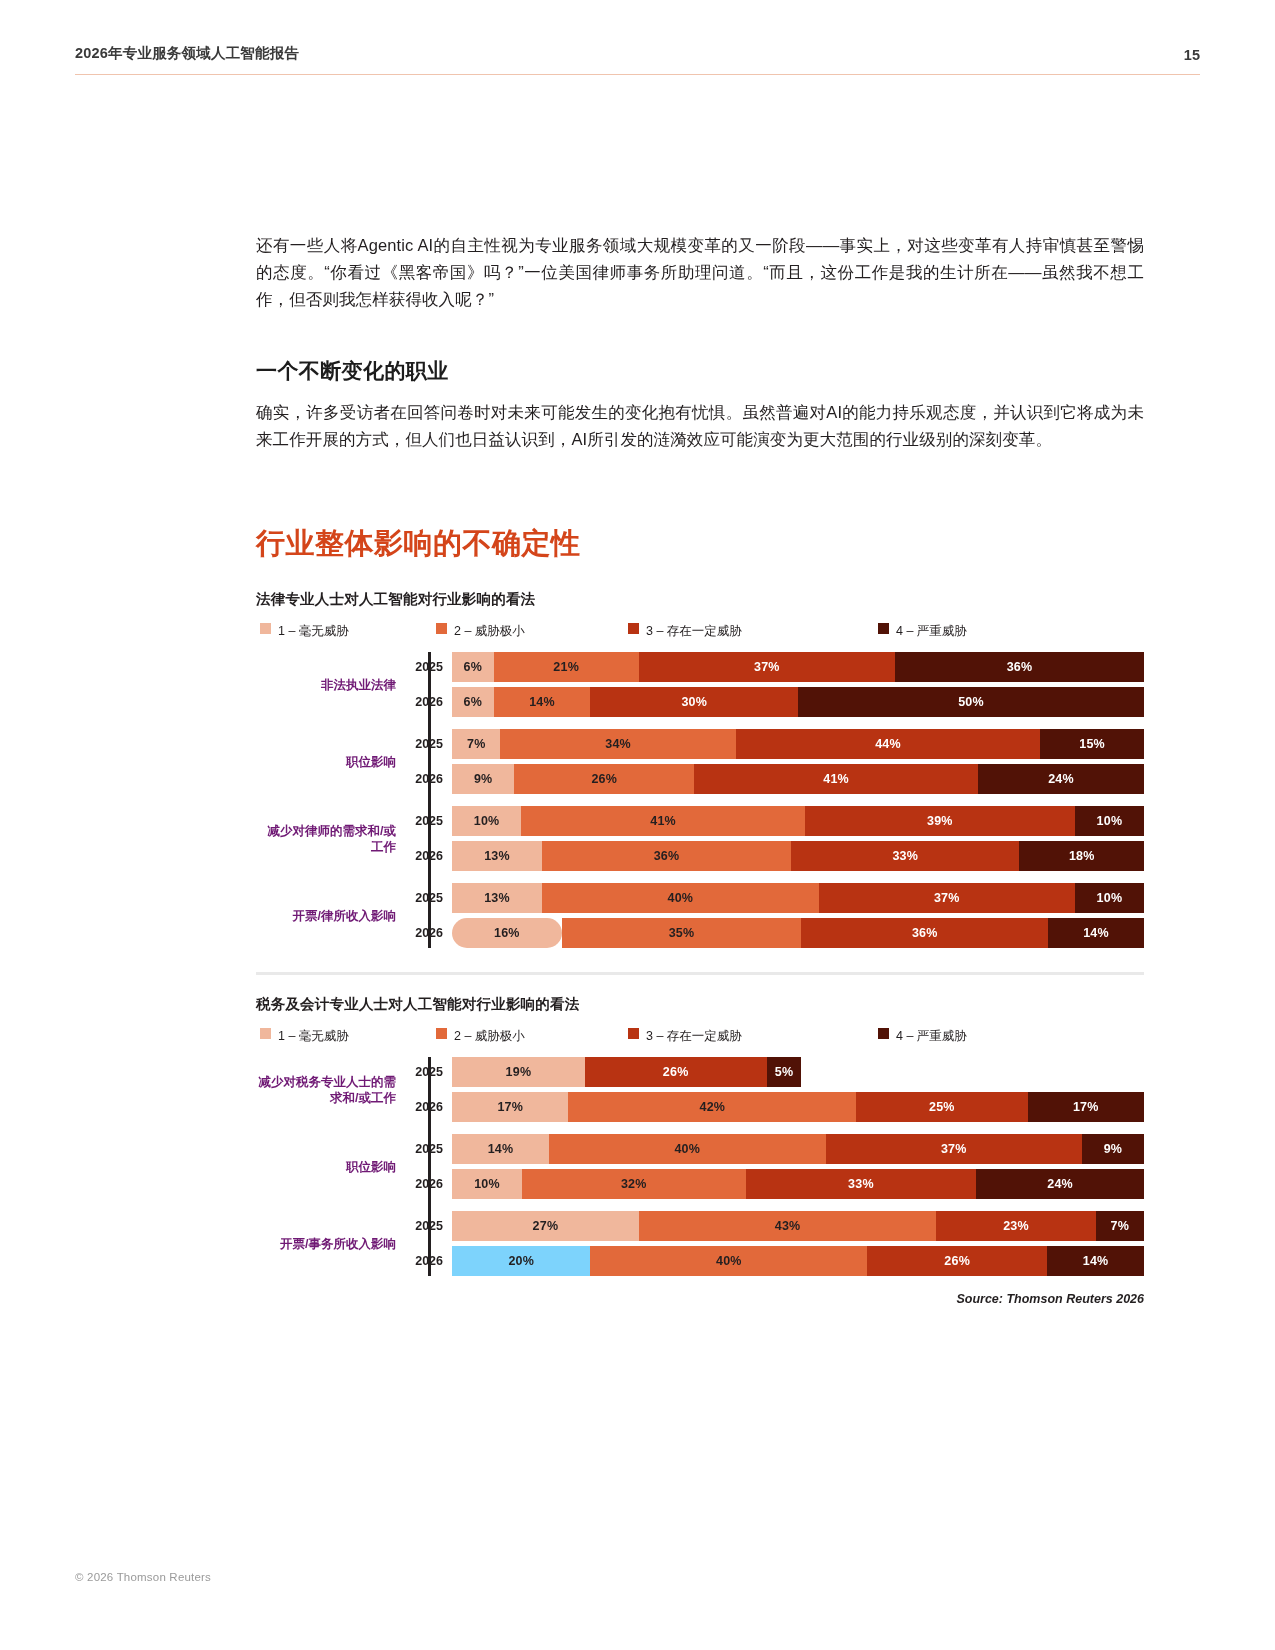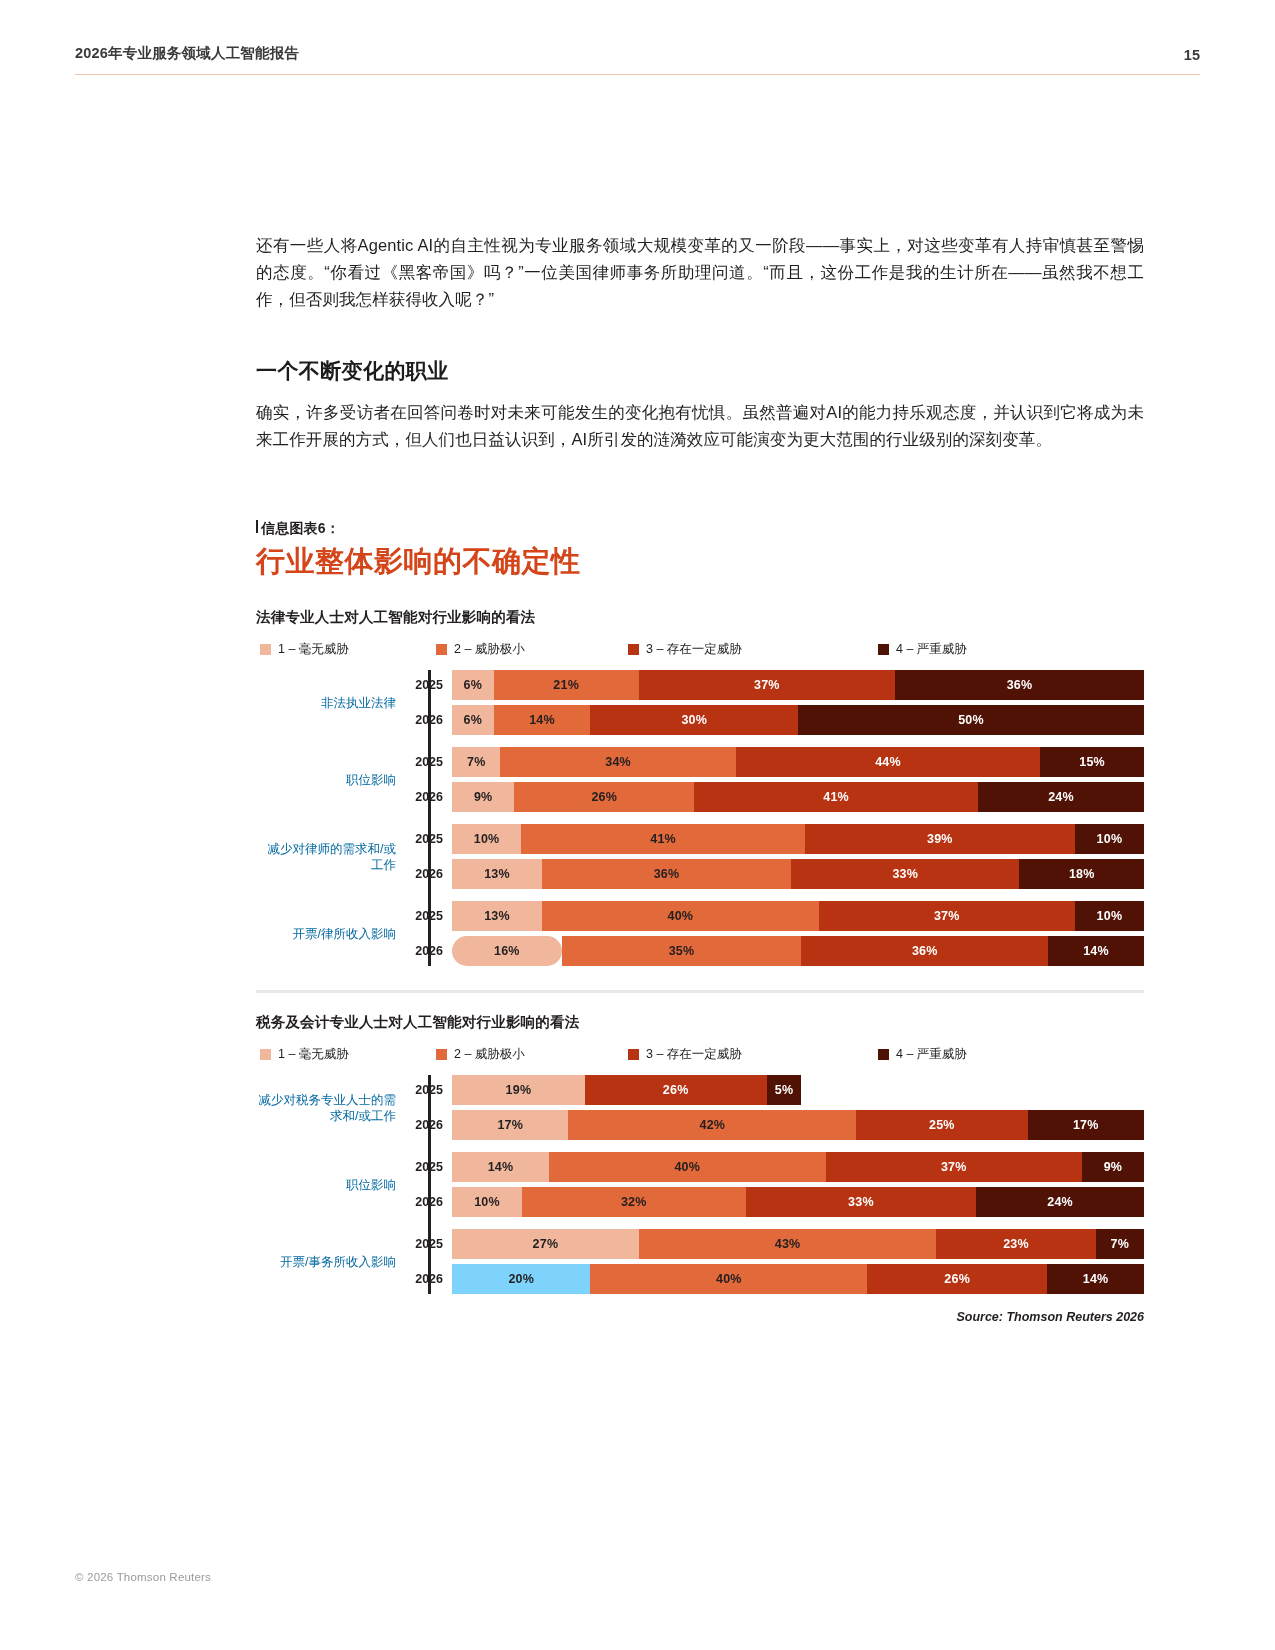--- a/index.html
+++ b/index.html
@@ -45,36 +45,36 @@
   .info-title {
     margin-top: 4px;
     font-size: 29px; font-weight: 800; color: #d4451a; letter-spacing: .5px;
   }
 
   .chart-block { margin-top: 26px; }
   .chart-block.second { margin-top: 0px; }
   .chart-sub { font-size: 14.5px; font-weight: 700; color: #231f20; letter-spacing: .2px; }
 
   .legend { display: flex; margin-top: 14px; margin-bottom: 12px; padding-left: 4px; }
-  .legend-item { display: flex; align-items: center; font-size: 12.5px; color: #231f20; }
+  .legend-item { display: flex; font-size: 12.5px; color: #231f20; }
   .legend-item:nth-child(1) { width: 176px; }
   .legend-item:nth-child(2) { width: 192px; }
   .legend-item:nth-child(3) { width: 250px; }
   .legend-swatch { width: 11px; height: 11px; margin-right: 7px; flex: none; }
 
   
   .rows { position: relative; }
   .axis-line {
     position: absolute; left: 172px; top: 0; bottom: 0; width: 2.5px; background: #231f20;
   }
   .grp { display: flex; align-items: center; margin-bottom: 12px; }
   .grp:last-child { margin-bottom: 0; }
   .grp-label {
     width: 150px; text-align: right; padding-right: 10px;
-    font-size: 12.5px; font-weight: 400; line-height: 16px; color: #0369a1;
+    font-size: 12.5px; font-weight: 700; line-height: 16px; color: #701a75;
   }
   .grp-rows { flex: 1; }
   .row { display: flex; align-items: center; height: 30px; }
   .row + .row { margin-top: 5px; }
   .row-year {
     width: 46px; text-align: right; padding-right: 9px;
     font-size: 12.5px; font-weight: 600; color: #231f20; flex: none;
   }
   .bar { display: flex; height: 30px; flex: 1; }
   .seg { display: flex; align-items: center; justify-content: center; height: 100%; }
@@ -102,24 +102,20 @@
   </div>
   <div class="header-rule"></div>
 
   <div class="body-col">
     <p class="para">还有一些人将Agentic AI的自主性视为专业服务领域大规模变革的又一阶段——事实上，对这些变革有人持审慎甚至警惕的态度。“你看过《黑客帝国》吗？”一位美国律师事务所助理问道。“而且，这份工作是我的生计所在——虽然我不想工作，但否则我怎样获得收入呢？”</p>
     <h2 class="sec-head">一个不断变化的职业</h2>
     <p class="para">确实，许多受访者在回答问卷时对未来可能发生的变化抱有忧惧。虽然普遍对AI的能力持乐观态度，并认识到它将成为未来工作开展的方式，但人们也日益认识到，AI所引发的涟漪效应可能演变为更大范围的行业级别的深刻变革。</p>
   </div>
 
   <div class="info">
-    <div class="info-label">
-      <span class="info-bar"></span>
-      <span>信息图表6：</span>
-    </div>
     <div class="info-title">行业整体影响的不确定性</div>
 
     <div id="charts">
         <div class="chart-block">
           <div class="chart-sub">法律专业人士对人工智能对行业影响的看法</div>
           <div class="legend">
             <div class="legend-item">
               <span class="legend-swatch" style="background: rgb(240, 183, 156);"></span>
               <span>1 – 毫无威胁</span>
             </div>

